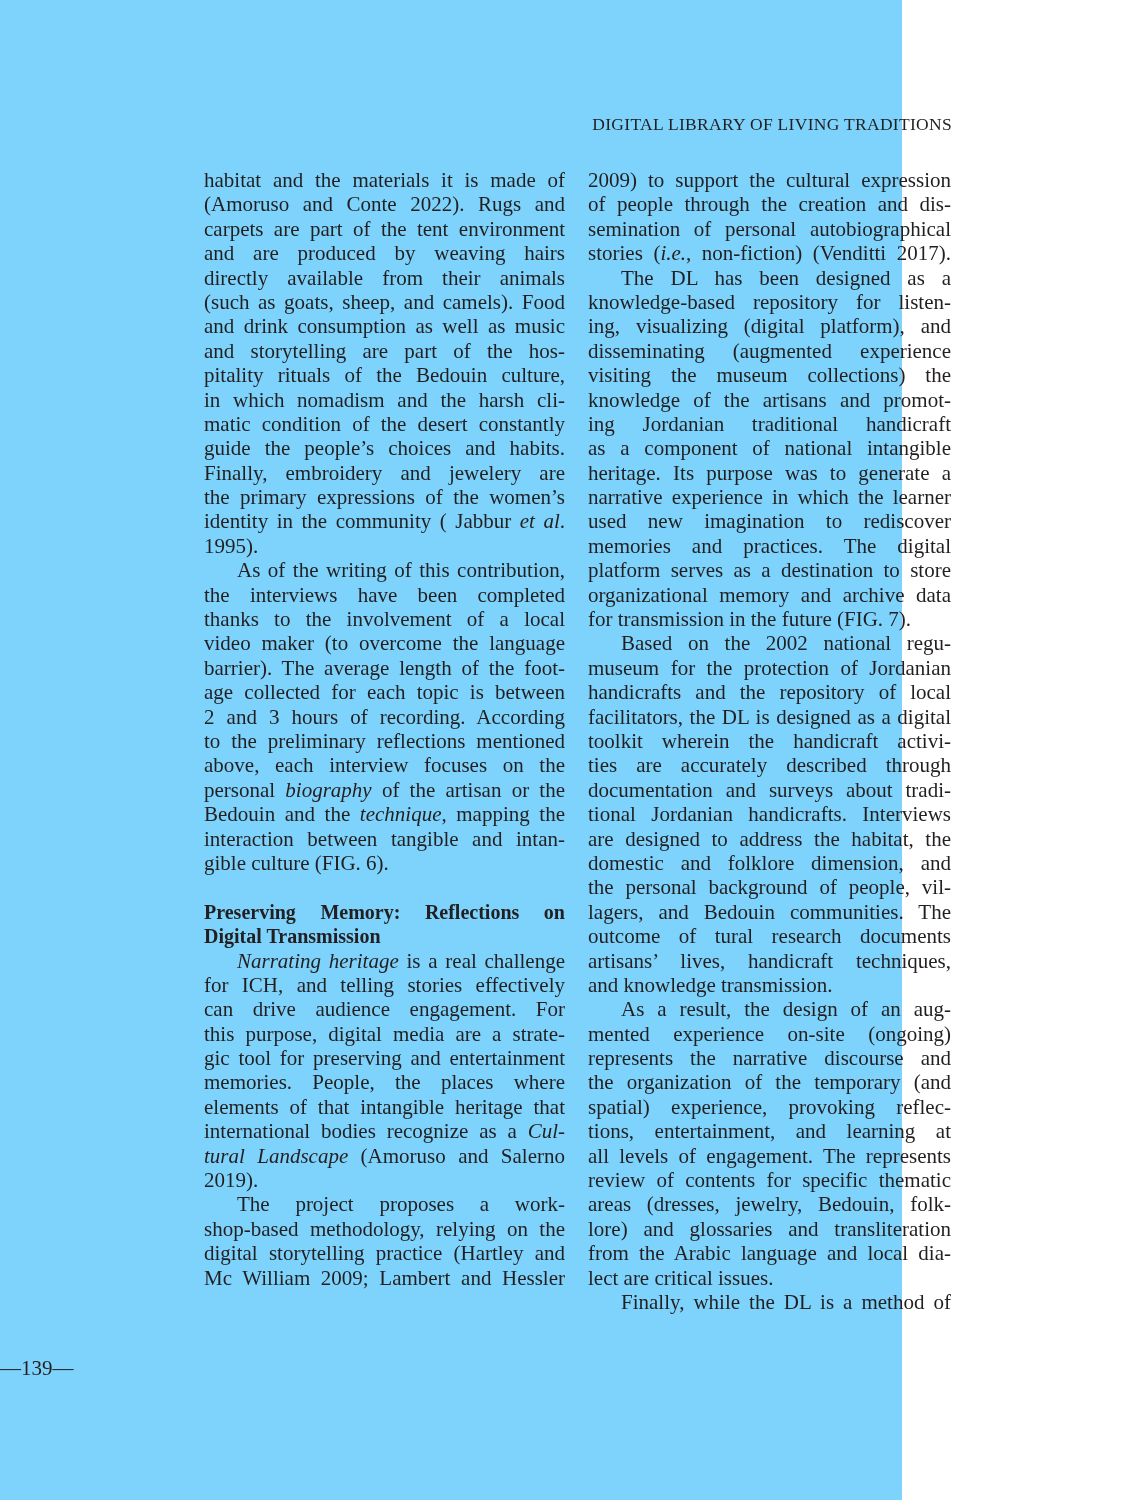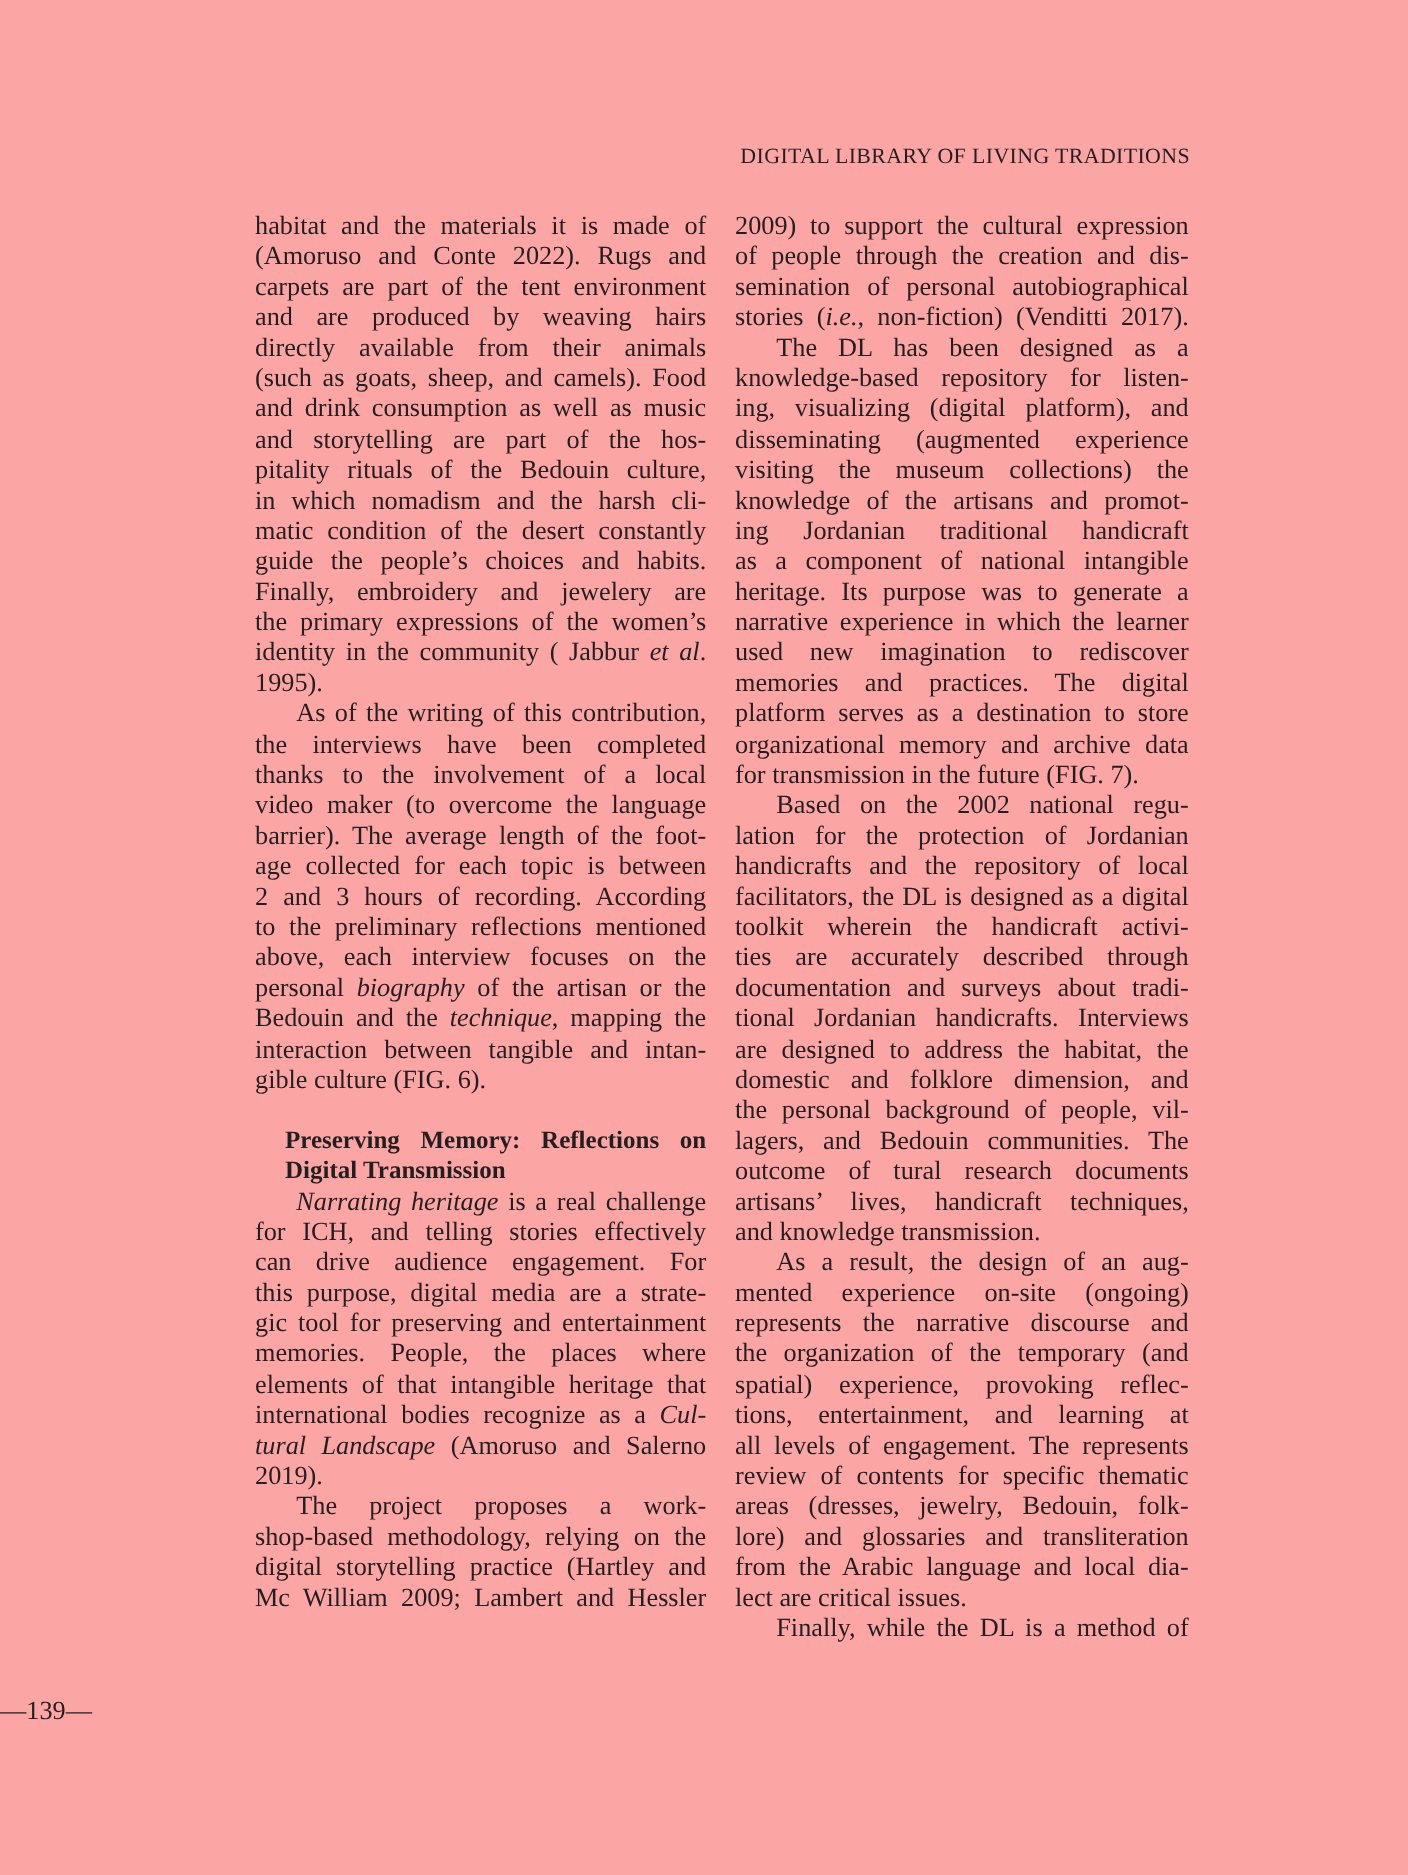--- a/index.html
+++ b/index.html
@@ -1,17 +1,17 @@
 <!DOCTYPE html>
 <html><head>
   <meta charset="utf-8">
   <style>
     html, body { margin: 0; padding: 0; background: #ffffff; }
     body { width: 1126px; height: 1500px; position: relative; overflow: hidden; }
-    .page { position: absolute; left: 0; top: 0; width: 1126px; height: 1500px; background: #fca5a5; color: #231f20; }
+    .page { position: absolute; left: 0; top: 0; width: 902px; height: 1500px; background: #7dd3fc; color: #231f20; }
     .running-head {
       position: absolute; left: 520px; top: 114px; width: 432px;
       text-align: right;
       font-family: "Liberation Serif", "DejaVu Serif", serif;
       font-size: 17.5px; letter-spacing: 0.3px; color: #231f20;
     }
     .col { position: absolute; top: 168px; }
     .col-left { left: 204px; width: 361px; }
     .col-right { left: 588px; width: 363px; }
     .line {
@@ -23,21 +23,21 @@
     }
     .line.last { text-align-last: left; }
     .line.indent { padding-left: 33px; }
     .gap { display: block; height: 24.4px; }
     .heading {
       display: block;
       font-family: "Liberation Serif", "DejaVu Serif", serif;
       font-weight: bold;
       font-size: 20px; line-height: 24.4px; height: 24.4px;
       white-space: nowrap;
-      text-align: justify; text-align-last: justify; margin-left: 24px;
+      text-align: justify; text-align-last: justify;
     }
     .heading.last { text-align-last: left; }
     em { font-style: italic; }
     .folio {
       position: absolute; left: 0; width: 1126px; top: 1356px; 
       font-family: "Liberation Serif", "DejaVu Serif", serif;
       font-size: 21px; color: #231f20;
     }
   </style>
 </head>
@@ -108,21 +108,21 @@
       <span class="line"><span>ing Jordanian traditional handicraft</span></span>
       <span class="line"><span>as a component of national intangible</span></span>
       <span class="line"><span>heritage. Its purpose was to generate a</span></span>
       <span class="line"><span>narrative experience in which the learner</span></span>
       <span class="line"><span>used new imagination to rediscover</span></span>
       <span class="line"><span>memories and practices. The digital</span></span>
       <span class="line"><span>platform serves as a destination to store</span></span>
       <span class="line"><span>organizational memory and archive data</span></span>
       <span class="line last"><span>for transmission in the future (FIG. 7).</span></span>
       <span class="line indent"><span>Based on the 2002 national regu-</span></span>
-      <span class="line"><span>lation for the protection of Jordanian</span></span>
+      <span class="line"><span>museum for the protection of Jordanian</span></span>
       <span class="line"><span>handicrafts and the repository of local</span></span>
       <span class="line"><span>facilitators, the DL is designed as a digital</span></span>
       <span class="line"><span>toolkit wherein the handicraft activi-</span></span>
       <span class="line"><span>ties are accurately described through</span></span>
       <span class="line"><span>documentation and surveys about tradi-</span></span>
       <span class="line"><span>tional Jordanian handicrafts. Interviews</span></span>
       <span class="line"><span>are designed to address the habitat, the</span></span>
       <span class="line"><span>domestic and folklore dimension, and</span></span>
       <span class="line"><span>the personal background of people, vil-</span></span>
       <span class="line"><span>lagers, and Bedouin communities. The</span></span>

